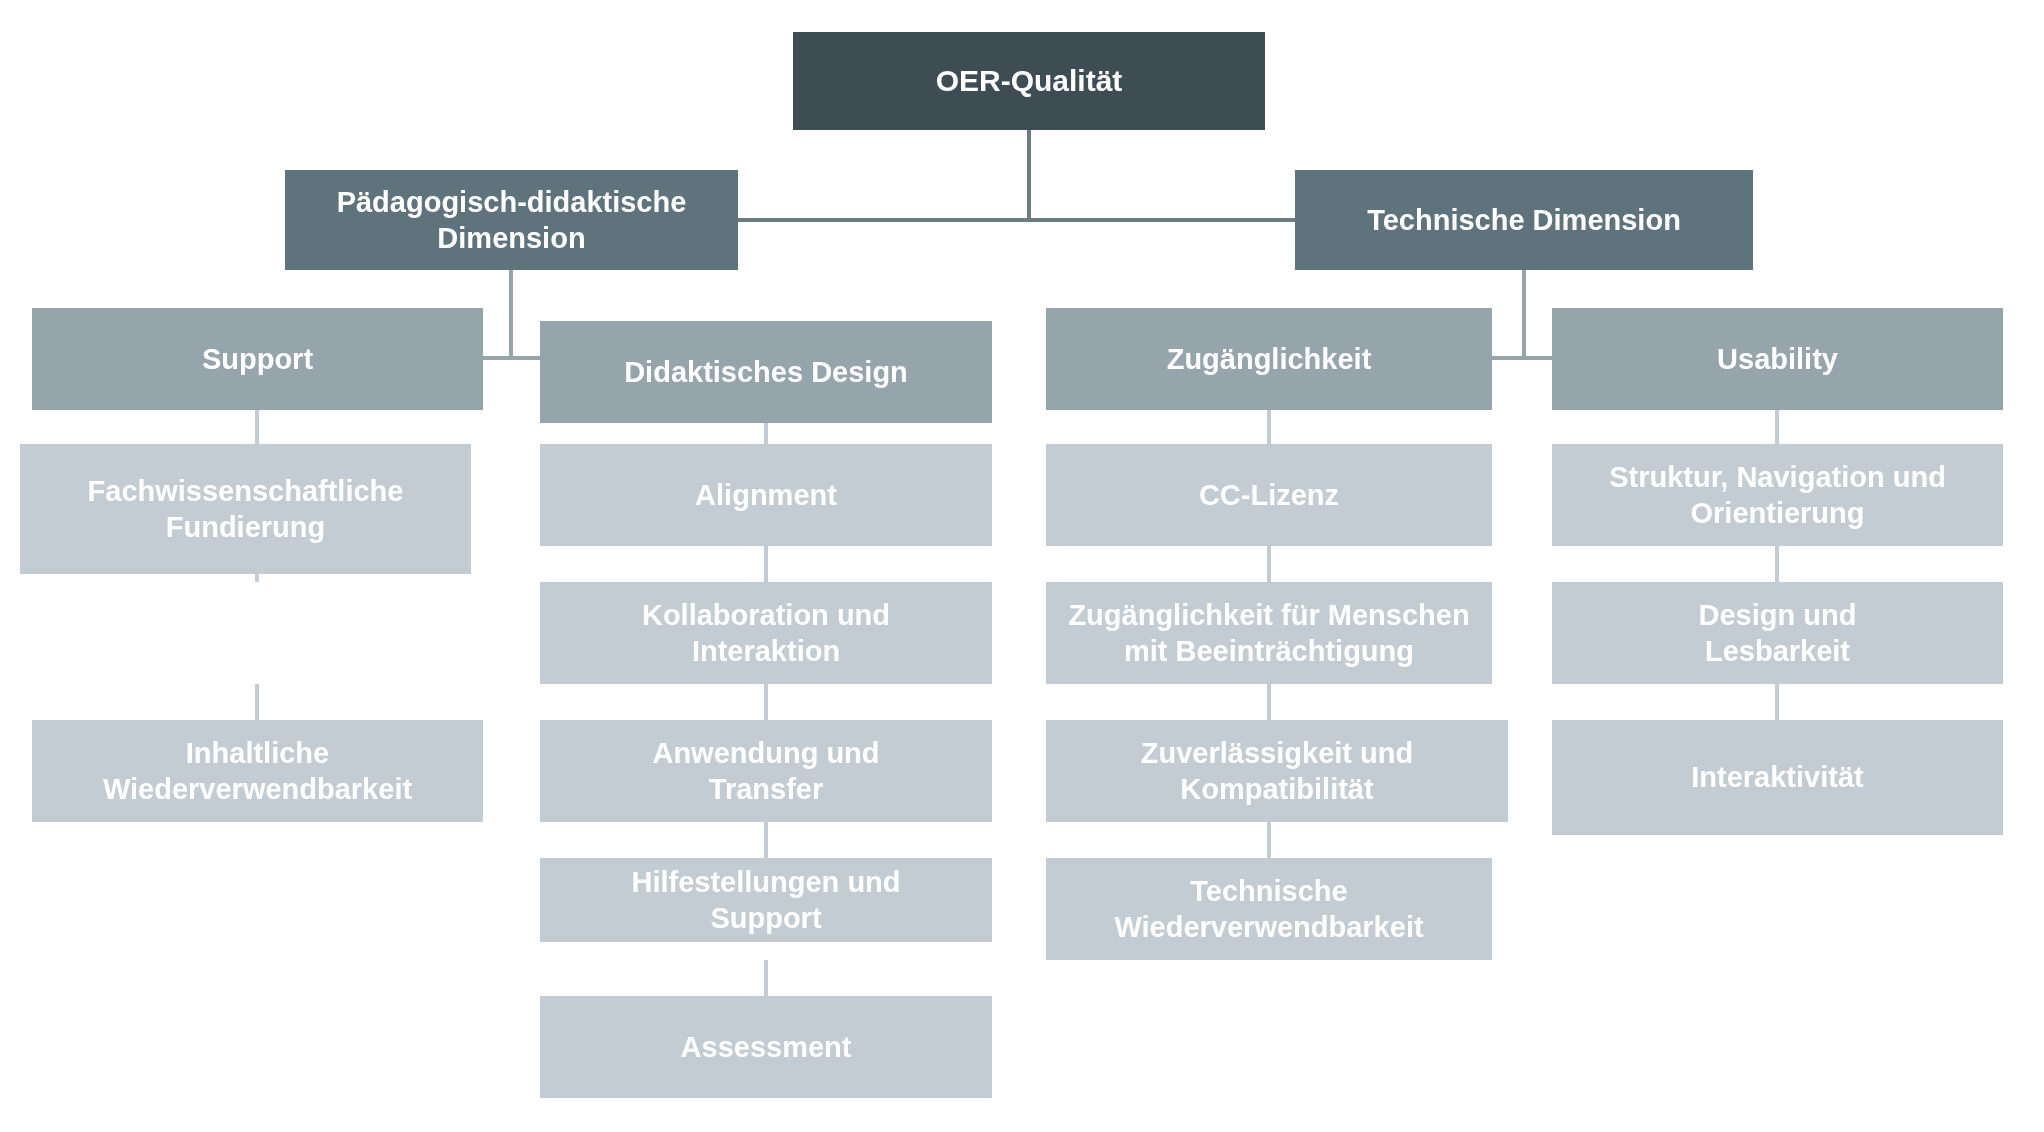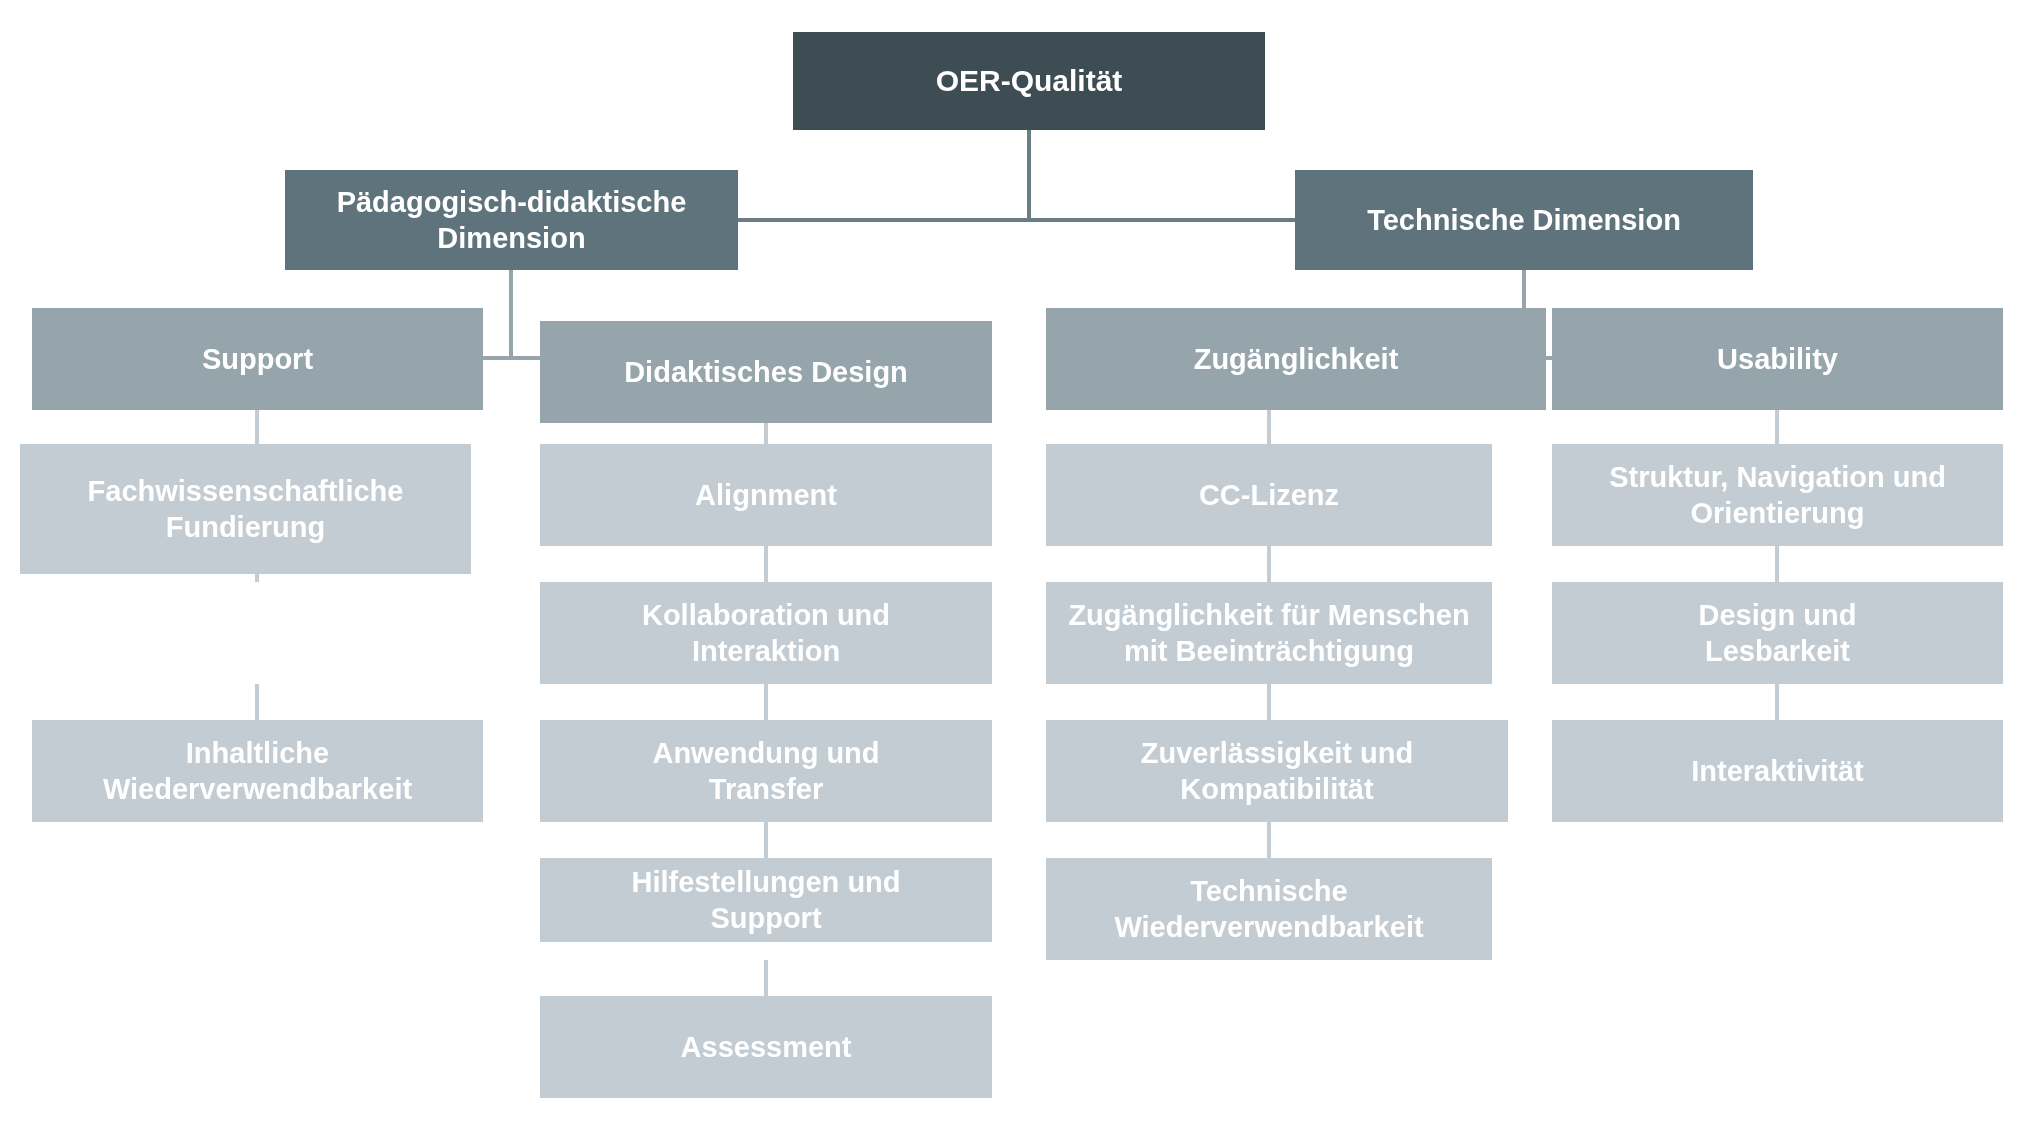--- a/index.html
+++ b/index.html
@@ -71,21 +71,21 @@
   <div class="line light" style="left:1775px; top:684px; width:4px; height:36px;"></div>
 
   <div class="box root" style="left:793px; top:32px; width:472px; height:98px;">OER-Qualität</div>
 
   <div class="box dim" style="left:285px; top:170px; width:453px; height:100px;">Pädagogisch-didaktische
 Dimension</div>
   <div class="box dim" style="left:1295px; top:170px; width:458px; height:100px;">Technische Dimension</div>
 
   <div class="box hdr" style="left:32px; top:308px; width:451px; height:102px;">Support</div>
   <div class="box hdr" style="left:540px; top:308px; width:452px; height:102px;margin-top:13px;">Didaktisches Design</div>
-  <div class="box hdr" style="left:1046px; top:308px; width:500px; height:102px;">Zugänglichkeit</div>
+  <div class="box hdr" style="left:1046px; top:308px; width:446px; height:102px;">Zugänglichkeit</div>
   <div class="box hdr" style="left:1552px; top:308px; width:451px; height:102px;">Usability</div>
 
   <div class="box leaf" style="left:20px; top:444px; width:451px; height:130px;">Fachwissenschaftliche
 Fundierung</div>
   <div class="box leaf" style="left:32px; top:720px; width:451px; height:102px;">Inhaltliche
 Wiederverwendbarkeit</div>
 
   <div class="box leaf" style="left:540px; top:444px; width:452px; height:102px;">Alignment</div>
   <div class="box leaf" style="left:540px; top:582px; width:452px; height:102px;">Kollaboration und
 Interaktion</div>
@@ -100,15 +100,15 @@
 mit Beeinträchtigung</div>
   <div class="box leaf" style="left:1046px; top:720px; width:462px; height:102px;">Zuverlässigkeit und
 Kompatibilität</div>
   <div class="box leaf" style="left:1046px; top:858px; width:446px; height:102px;">Technische
 Wiederverwendbarkeit</div>
 
   <div class="box leaf" style="left:1552px; top:444px; width:451px; height:102px;">Struktur, Navigation und
 Orientierung</div>
   <div class="box leaf" style="left:1552px; top:582px; width:451px; height:102px;">Design und
 Lesbarkeit</div>
-  <div class="box leaf" style="left:1552px; top:720px; width:451px; height:102px;text-align:center;">Interaktivität</div>
+  <div class="box leaf" style="left:1552px; top:720px; width:451px; height:115px;text-align:center;">Interaktivität</div>
 
 </div>
 
 </body></html>

